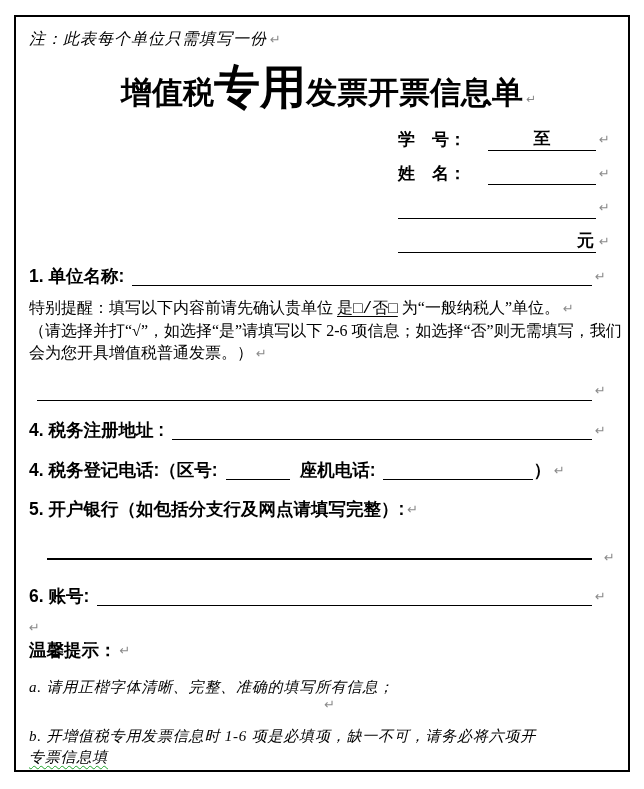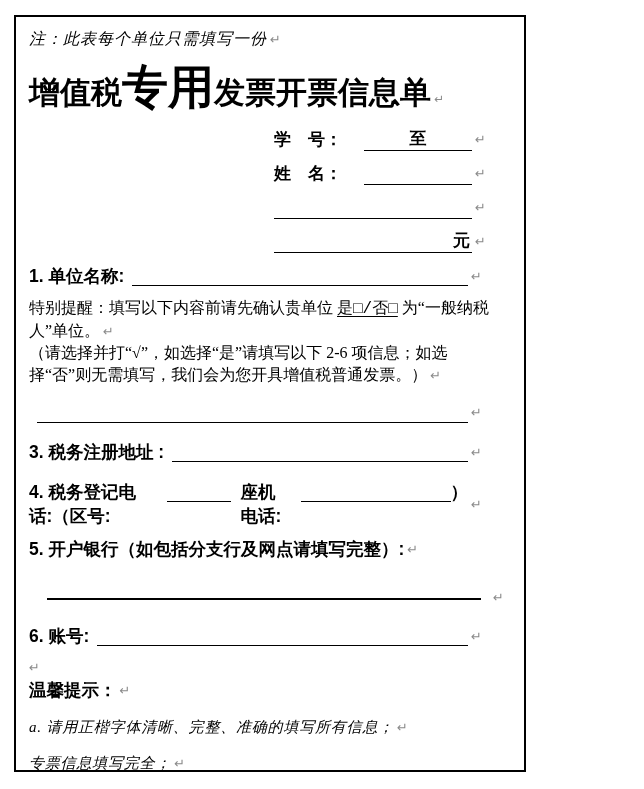--- a/index.html
+++ b/index.html
@@ -2,33 +2,33 @@
 <html><head>
 <meta charset="utf-8">
 <style>
   html,body{margin:0;padding:0;background:#ffffff;}
   body{
     width:644px;height:789px;position:relative;
     font-family:"Liberation Serif", serif;color:#000;
     -webkit-font-smoothing:antialiased;
   }
   .sheet{
-    position:absolute;left:14px;top:15px;width:512px;height:757px;
+    position:absolute;left:14px;top:15px;width:616px;height:757px;
     border:2px solid #000;box-sizing:border-box;
-    padding:8px 20px 0 13px;background:#fff;overflow:hidden;
+    padding:8px 0 0 13px;background:#fff;overflow:hidden;
   }
   .pilcrow{
     color:#8a8a8a;font-size:13px;font-style:normal;font-weight:400;
     font-family:"DejaVu Sans", sans-serif;margin-left:3px;flex:none;line-height:1;
     align-self:center;
   }
   
   .note-line{font-style:italic;font-size:16px;margin-top:4px;letter-spacing:1px;}
   
-  .title{text-align:left;margin-top:14px;white-space:nowrap;line-height:1.05;}
+  .title{text-align:center;margin-top:14px;white-space:nowrap;line-height:1.05;}
   .t-n{font-size:31px;font-weight:700;}
   .t-big{font-size:46px;font-weight:700;}
   .title .pilcrow{font-size:12px;}
   
   .fields{width:212px;margin:16px 18px 0 auto;}
   .frow{
     display:flex;align-items:flex-start;margin-bottom:11px;
     font-weight:700;font-size:17px;font-family:"Liberation Sans", sans-serif;
     line-height:23px;
   }
@@ -45,40 +45,40 @@
     line-height:24px;
   }
   .blank{border-bottom:1.5px solid #000;height:21px;flex:none;}
   .blank.fill{flex:1;margin-left:8px;}
   .w64{width:64px;margin:0 10px 0 8px;}
   .w150{width:150px;margin-left:8px;}
   .mt-item1{margin-top:4px;}
   .mt-item2{margin-top:15px;}
   .mt-item3{margin-top:17px;}
   .mt-item4{margin-top:16px;}
-  .mt-item5{margin-top:9px;}
+  .mt-item5{margin-top:15px;}
   .mt-item6{margin-top:20px;}
   
   .reminder{margin-top:9px;font-size:16px;line-height:22px;margin-right:2px;}
   .rem-head{font-weight:400;font-family:"Liberation Sans", sans-serif;}
   .u-box{text-decoration:underline;text-underline-offset:3px;font-family:Liberation Mono, monospace;}
   
   .line5-row{display:flex;align-items:center;margin-top:30px;}
   .line5{width:545px;margin-left:18px;border-bottom:2px solid #000;height:2px;}
   .line5-row .pilcrow{margin-left:12px;}
   
   .empty-line{margin-top:10px;height:18px;display:flex;align-items:center;}
   
   .tips-head{
     display:flex;align-items:center;margin-top:2px;
     font-family:"Liberation Sans", sans-serif;font-weight:700;font-size:17.5px;line-height:24px;
   }
   .tip{
     margin-top:15px;font-style:italic;font-size:15px;line-height:21px;
-    letter-spacing:0.8px;display:flex;align-items:flex-end;flex-wrap:wrap;
+    letter-spacing:0.8px;display:flex;align-items:flex-start;flex-wrap:wrap;flex-direction:column;
   }
   .tip > span{white-space:pre-wrap;}
   .wavy{
     text-decoration-line:underline;text-decoration-style:wavy;
     text-decoration-color:#1fa32a;text-decoration-thickness:1px;
     text-underline-offset:3px;
   }
 </style>
 </head>
 <body>
@@ -124,21 +124,21 @@
     <span class="rem-head">特别提醒：</span><span>填写以下内容前请先确认贵单位 </span><span class="u-box">是□/否□</span><span> 为“一般纳税人”单位。</span><span class="pilcrow">↵</span><br>
     <span>（请选择并打“√”，如选择“是”请填写以下 2-6 项信息；如选择“否”则无需填写，我们会为您开具增值税普通发票。）</span><span class="pilcrow">↵</span>
   </div>
 
   <div class="item-row mt-item2">
     <span class="blank fill"></span>
     <span class="pilcrow">↵</span>
   </div>
 
   <div class="item-row mt-item3">
-    <span>3. 税务注册地址 :</span>
+    <span>4. 税务注册地址 :</span>
     <span class="blank fill"></span>
     <span class="pilcrow">↵</span>
   </div>
 
   <div class="item-row mt-item4">
     <span>4. 税务登记电话:（区号:</span>
     <span class="blank w64"></span>
     <span>座机电话:</span>
     <span class="blank w150"></span>
     <span>）</span>
@@ -166,20 +166,21 @@
 
   <div class="tips-head">
     <span>温馨提示：</span>
     <span class="pilcrow">↵</span>
   </div>
   <div class="tip">
     <span>a. 请用正楷字体清晰、完整、准确的填写所有信息；</span>
       <span class="pilcrow">↵</span>
   </div>
   <div class="tip">
+    <span>b. 开增值税专用发票信息时 1-6 项是必填项，缺一不可，请务必将六项开</span>
       <span class="wavy">专票信息填</span>
       <span>写完全；</span>
       <span class="pilcrow">↵</span>
   </div>
   <div class="tip">
     <span>c. 发票一旦开出不可更改，请务必核对所有信息后提交，以便及时开具发票进行邮寄。</span>
   </div>
 
 </div>
 

